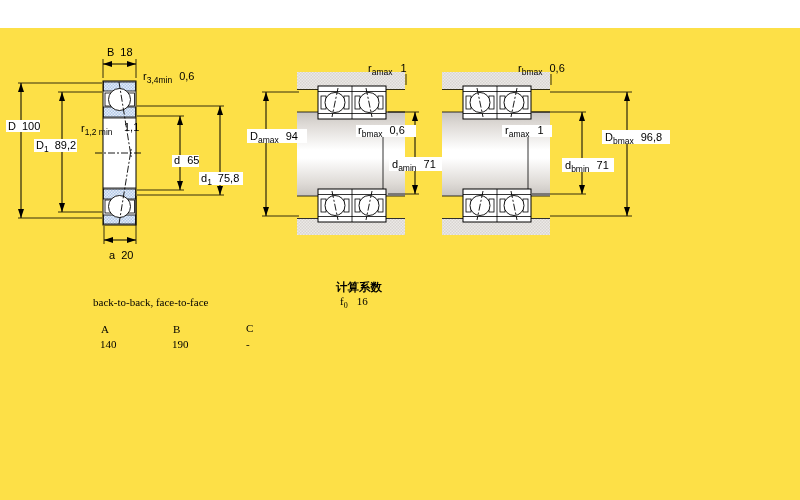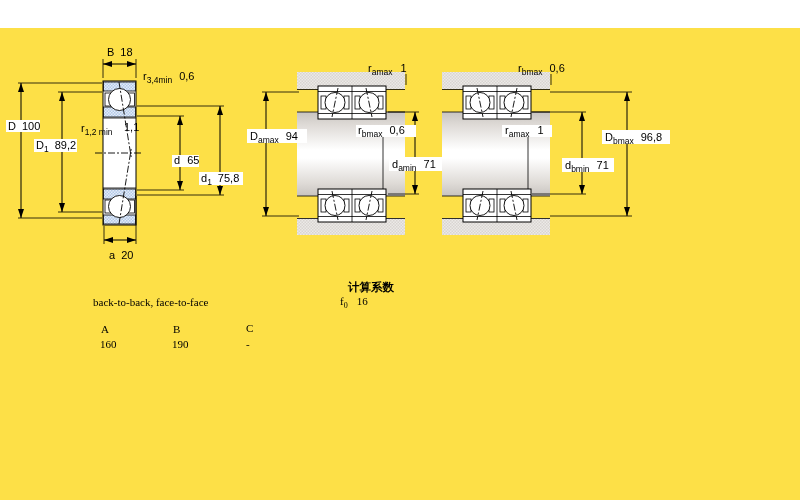--- a/index.html
+++ b/index.html
@@ -232,23 +232,23 @@
       <text class="lbl" x="565" y="141"><tspan>d</tspan><tspan class="sub" dy="3">bmin</tspan><tspan dy="-3" dx="7">71</tspan></text>
     </g>
     <text class="lbl" x="518" y="44"><tspan>r</tspan><tspan class="sub" dy="3">bmax</tspan><tspan dy="-3" dx="7">0,6</tspan></text>
     <rect class="lblbg" x="502" y="97" width="50" height="12"></rect>
     <text class="lbl" x="505" y="106"><tspan>r</tspan><tspan class="sub" dy="3">amax</tspan><tspan dy="-3" dx="8">1</tspan></text>
   </g>
 </svg>
 
   <div class="txtd" style="left:85px;top:268px;padding-left:8px;">back-to-back, face-to-face</div>
 
-  <div class="txtd bold" style="left:348px;top:252px;font-family:'Liberation Sans',sans-serif;">计算系数</div>
+  <div class="txtd bold" style="left:336px;top:252px;font-family:'Liberation Sans',sans-serif;">计算系数</div>
   <div class="txtd" style="left:340px;top:267px;"><span>f</span><sub>0</sub><span class="valgap">16</span></div>
 
   <div class="txtd" style="left:101px;top:295px;">A</div>
   <div class="txtd" style="left:173px;top:295px;">B</div>
   <div class="txtd" style="left:246px;top:294px;">C</div>
-  <div class="txtd" style="left:100px;top:310px;">160</div>
+  <div class="txtd" style="left:100px;top:310px;">140</div>
   <div class="txtd" style="left:172px;top:310px;">190</div>
   <div class="txtd" style="left:246px;top:310px;">-</div>
 
 </div>
 
 </body></html>

